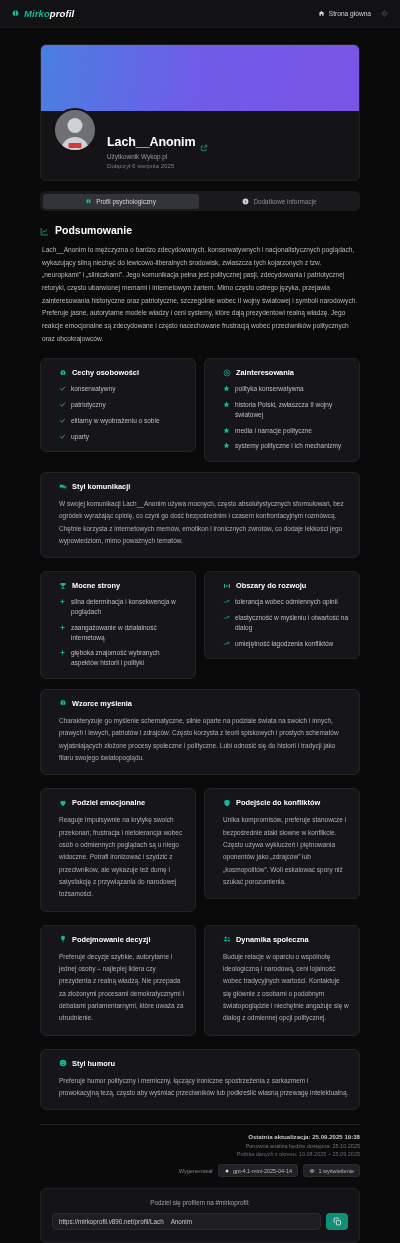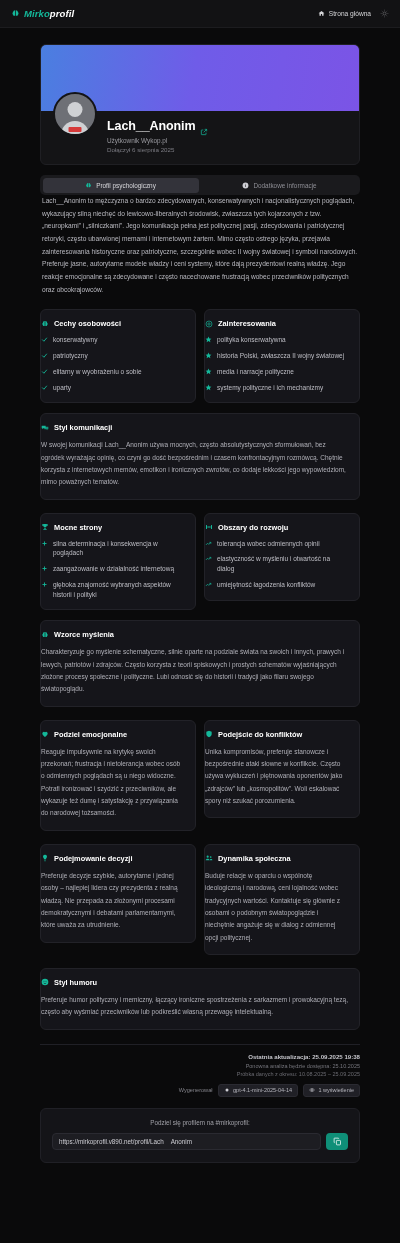--- a/index.html
+++ b/index.html
@@ -31,21 +31,21 @@
   .icon-sm { width: 7px; height: 7px; display: block; }
   .theme-btn { width: 9px; height: 9px; display: flex; align-items: center; justify-content: center; opacity: .5; }
   .profile-card {
     margin: 16px 40px 0 40px;
     background: #141416;
     border: 1px solid #1f1f23;
     border-radius: 6px;
     overflow: hidden;
   }
   .banner { height: 66px; background: linear-gradient(100deg, #4a7fe0 0%, #6f5ce8 48%, #7b54e6 100%); }
-  .profile-head { display: flex; padding: 0 12px 11px 12px; position: relative; }
+  .profile-head { display: flex; padding: 16px 12px 11px 12px; position: relative; }
   .avatar {
     width: 44px; height: 44px; border-radius: 50%;
     background: #6e7076; border: 2.5px solid #141416;
     margin-top: -19px; flex: 0 0 auto; overflow: hidden; position: relative;
   }
   .avatar .head { position: absolute; left: 50%; top: 19%; transform: translateX(-50%); width: 15px; height: 15px; border-radius: 50%; background: #cfd1d4; }
   .avatar .body { position: absolute; left: 50%; bottom: -7px; transform: translateX(-50%); width: 28px; height: 20px; border-radius: 14px 14px 0 0; background: #cfd1d4; }
   .avatar .badge-red { position: absolute; left: 50%; bottom: 2px; transform: translateX(-50%); width: 13px; height: 5px; background: #d63a3a; border-radius: 1px; }
   .profile-meta { padding: 8px 0 0 10px; }
   .uname-row { display: flex; align-items: center; gap: 5px; }
@@ -83,21 +83,21 @@
     font-size: 6.6px; line-height: 1.92; color: #b9b9c0; text-align: left;
   }
 
   
   .grid { margin: 13px 40px 0 40px; display: flex; gap: 8px; align-items: flex-start; }
   .grid > .card { flex: 1 1 0; min-width: 0; }
   .card {
     background: #15151a;
     border: 1px solid #222228;
     border-radius: 6px;
-    padding: 9px 10px 10px 0;
+    padding: 9px 10px 10px 18px;
   }
   .card-title {
     display: flex; align-items: center; gap: 5px;
     font-size: 7.4px; font-weight: bold; color: #ffffff; margin-bottom: 7px;
   }
   .card-title .cico { width: 8px; height: 8px; display: block; flex: 0 0 auto; }
   .card-body { font-size: 6.5px; line-height: 1.9; color: #b0b0b8; }
   ul.list { list-style: none; display: flex; flex-direction: column; gap: 6px; }
   ul.list li { display: flex; gap: 5px; font-size: 6.5px; line-height: 1.5; color: #bfbfc6; }
   ul.list li .bico { width: 7px; height: 7px; flex: 0 0 auto; margin-top: 1px; display: block; }
@@ -204,20 +204,29 @@
         <svg viewBox="0 0 24 24" width="7" height="7" fill="#cfcfd5">
             <circle cx="12" cy="12" r="10"></circle>
             <rect x="11" y="10" width="2" height="7" fill="#1a1a1d"></rect>
             <rect x="11" y="6.5" width="2" height="2" fill="#1a1a1d"></rect>
           </svg>
       </span>
       <span>Dodatkowe informacje</span>
     </div>
   </div>
 
+  <div class="section-title">
+    <span class="sico">
+      <svg viewBox="0 0 24 24" width="9" height="9" fill="none" stroke="#14b89a" stroke-width="2">
+          <path d="M3 3v18h18"></path>
+          <path d="M6 15l4-5 3 3 5-7"></path>
+        </svg>
+    </span>
+    <span>Podsumowanie</span>
+  </div>
   <div class="summary">Lach__Anonim to mężczyzna o bardzo zdecydowanych, konserwatywnych i nacjonalistycznych poglądach, wykazujący silną niechęć do lewicowo-liberalnych środowisk, zwłaszcza tych kojarzonych z tzw. „neuropkami” i „silniczkami”. Jego komunikacja pełna jest politycznej pasji, zdecydowania i patriotycznej retoryki, często ubarwionej memami i internetowym żartem. Mimo często ostrego języka, przejawia zainteresowania historyczne oraz patriotyczne, szczególnie wobec II wojny światowej i symboli narodowych. Preferuje jasne, autorytarne modele władzy i ceni systemy, które dają prezydentowi realną władzę. Jego reakcje emocjonalne są zdecydowane i często nacechowane frustracją wobec przeciwników politycznych oraz obcokrajowców.</div>
 
   <div class="grid">
     <div class="card">
       <div class="card-title">
         <span class="cico">
           <svg viewBox="0 0 24 24" width="8" height="8" fill="#14b89a">
               <path d="M11 3c-3 0-5 2-5 4.5 0 .6-.5.9-.8 1.4C4.4 10 4 11 4 12c0 1.3.6 2.4 1.5 3.1.1 1.6 1.4 2.9 3 2.9H11zM13 3c3 0 5 2 5 4.5 0 .6.5.9.8 1.4.8 1.1 1.2 2.1 1.2 3.1 0 1.3-.6 2.4-1.5 3.1-.1 1.6-1.4 2.9-3 2.9H13z"></path>
             </svg>
         </span>

